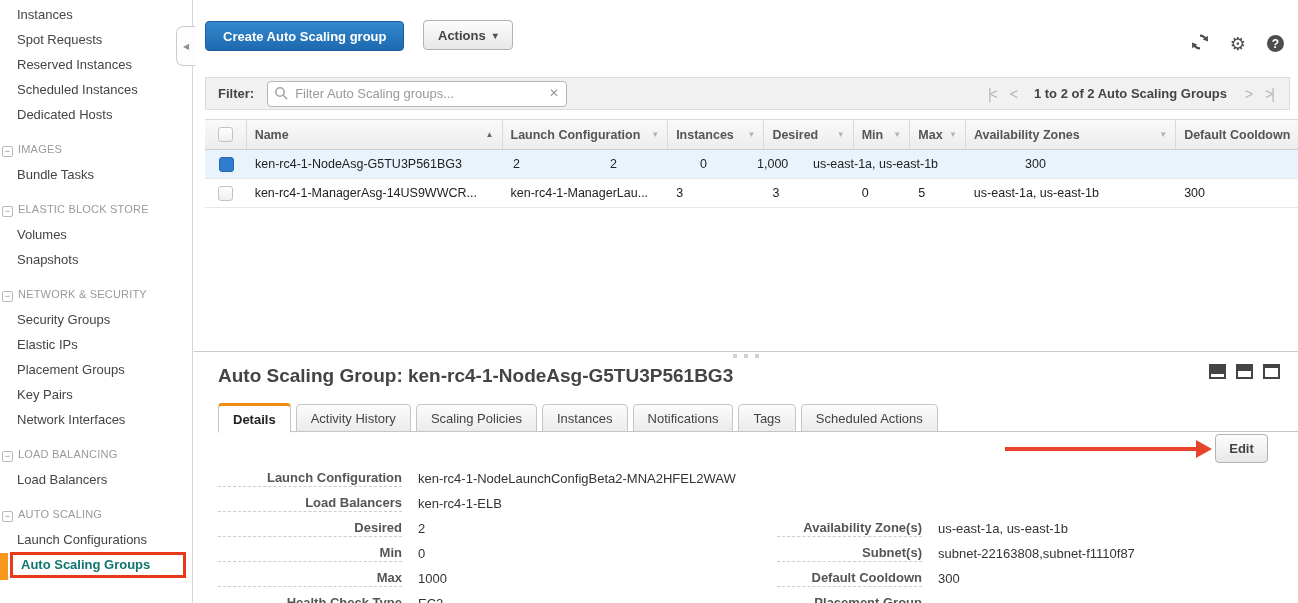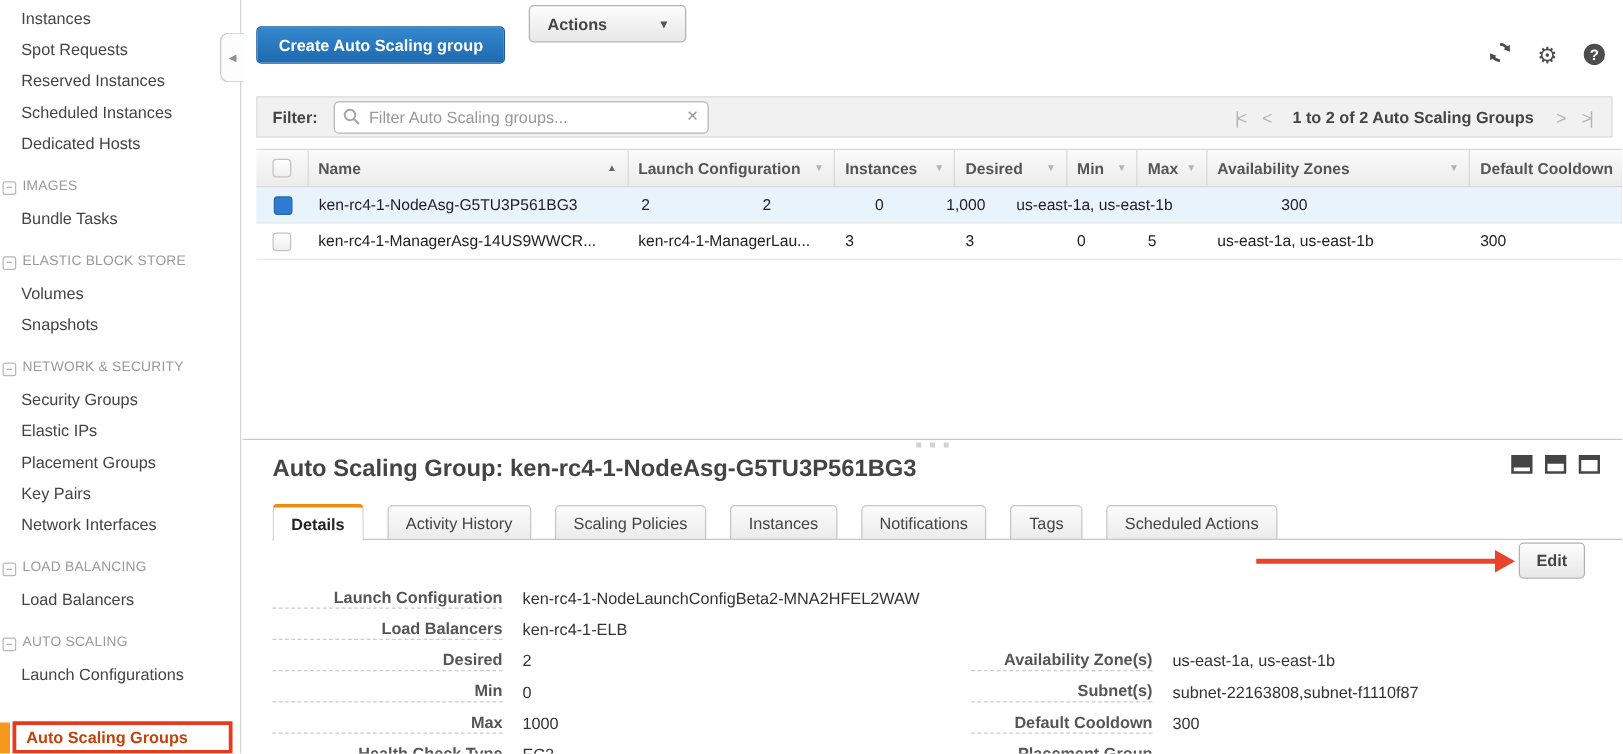--- a/index.html
+++ b/index.html
@@ -9,41 +9,41 @@
   
   .sidebar { position: absolute; left: 0; top: 0; width: 193px; height: 603px;
              background: #fff; border-right: 1px solid #d5d5d5; padding-top: 2px; overflow: hidden; }
   .nav-item { height: 25px; line-height: 25px; padding-left: 17px; font-size: 13px; color: #444;
               cursor: pointer; white-space: nowrap; }
   .nav-header { height: 25px; line-height: 25px; margin-top: 10px; padding-left: 2px;
                 font-size: 11px; color: #9a9a9a; letter-spacing: .2px; white-space: nowrap; cursor: pointer; }
   .minus-box { display: inline-block; width: 11px; height: 11px; line-height: 9px; text-align: center;
                border: 1px solid #b9b9b9; border-radius: 2px; background: #fff; color: #8a8a8a;
                font-size: 9px; margin-right: 5px; vertical-align: -1px; }
-  .nav-item.active { position: relative; font-weight: bold; color: #c2410c;
+  .nav-item.active { position: relative; font-weight: bold; color: #0f766e;
                      border: 3px solid #e8391d; margin-left: 10px; margin-right: 6px;
-                     padding: 0 8px; height: 26px; line-height: 20px; margin-top: 25px; }
+                     padding: 0 8px; height: 26px; line-height: 20px; }
   .active-bar { position: absolute; left: -13px; top: -2px; width: 8px; height: 27px; background: #f7981d; }
 
   .collapse-tab { position: absolute; left: 176px; top: 26px; width: 20px; height: 40px;
                   background: #fdfdfd; border: 1px solid #ccc; border-right: 1px solid #fff;
                   border-radius: 7px 0 0 7px; z-index: 5; color: #8f8f8f; font-size: 8px;
                   display: flex; align-items: center; justify-content: center; cursor: pointer; }
 
   
   .main { position: absolute; left: 194px; top: 0; right: 0; height: 603px; background: #fff; border-radius: 12px; }
 
   .topbar { position: relative; height: 77px; }
   .btn { display: inline-flex; align-items: center; height: 30px; padding: 0 14px;
          border: 1px solid #b2b2b2; border-radius: 4px; font-size: 13px; font-weight: bold; color: #444;
          background: linear-gradient(#fdfdfd, #e7e7e7); cursor: pointer;
          font-family: "Liberation Sans", sans-serif; }
   .btn-primary { background: linear-gradient(#3488cd, #1d69b0); border: 1px solid #1a5d9e; color: #fff; }
   #create-btn { position: absolute; left: 11px; top: 21px; padding: 0 17px; }
-  #actions-btn { position: absolute; left: 229px; top: 4px; gap: 36px; }
+  #actions-btn { position: absolute; left: 229px; top: 20px; }
   .caret { font-size: 10px; color: #555; margin-left: 7px; }
 
   .top-icons { position: absolute; right: 14px; top: 33px; display: flex; gap: 21px; align-items: center; }
   .icon-btn { cursor: pointer; color: #4d4d4d; font-size: 18px; line-height: 18px; }
   .help-circle { width: 17px; height: 17px; border-radius: 50%; background: #4d4d4d; color: #fff;
                  font-size: 12px; font-weight: bold; display: flex; align-items: center; justify-content: center; }
 
   
   .filterbar { position: absolute; left: 11px; right: 8px; top: 77px; height: 33px;
                background: #f1f1f1; border: 1px solid #dcdcdc;
@@ -85,21 +85,21 @@
   .drag-dots { position: absolute; left: 50%; top: 2px; transform: translateX(-50%);
                display: flex; gap: 7px; cursor: row-resize; }
   .drag-dots span { width: 4px; height: 4px; background: #d2d2d2; }
   .panel-title { position: absolute; left: 24px; top: 13px; font-size: 19px; font-weight: bold; color: #444; }
   .layout-icons { position: absolute; right: 18px; top: 12px; display: flex; gap: 10px; }
   .layout-icon { width: 17px; height: 15px; background: #444; position: relative; cursor: pointer; }
   .layout-icon i { position: absolute; left: 2px; right: 2px; bottom: 2px; background: #fff; display: block; }
   .layout-icon.l1 i { height: 3px; } .layout-icon.l2 i { height: 6px; } .layout-icon.l3 i { height: 9px; }
 
   .tabs { position: absolute; left: 24px; right: 0; top: 51px; height: 29px;
-          display: flex; gap: 19px; border-bottom: 1px solid #c5c5c5; }
+          display: flex; gap: 5px; border-bottom: 1px solid #c5c5c5; }
   .tab { height: 28px; margin-top: 1px; padding: 0 14px; display: flex; align-items: center;
          font-size: 13px; color: #444; background: linear-gradient(#fcfcfc, #ebebeb);
          border: 1px solid #c5c5c5; border-radius: 4px 4px 0 0; cursor: pointer; }
   .tab.active { background: #fff; font-weight: bold; color: #222; margin-top: 0; height: 30px;
                 border-top: 3px solid #ee8d13; border-bottom: 1px solid #fff; position: relative; z-index: 2; }
 
   .edit-btn { position: absolute; right: 30px; top: 82px; width: 53px; height: 29px; justify-content: center; }
   .arrow-tail { position: absolute; left: 811px; top: 95px; width: 192px; height: 4px; background: #e8432b; }
   .arrow-head { position: absolute; left: 1002px; top: 88px; width: 0; height: 0;
                 border-left: 16px solid #e8432b; border-top: 9px solid transparent; border-bottom: 9px solid transparent; }

